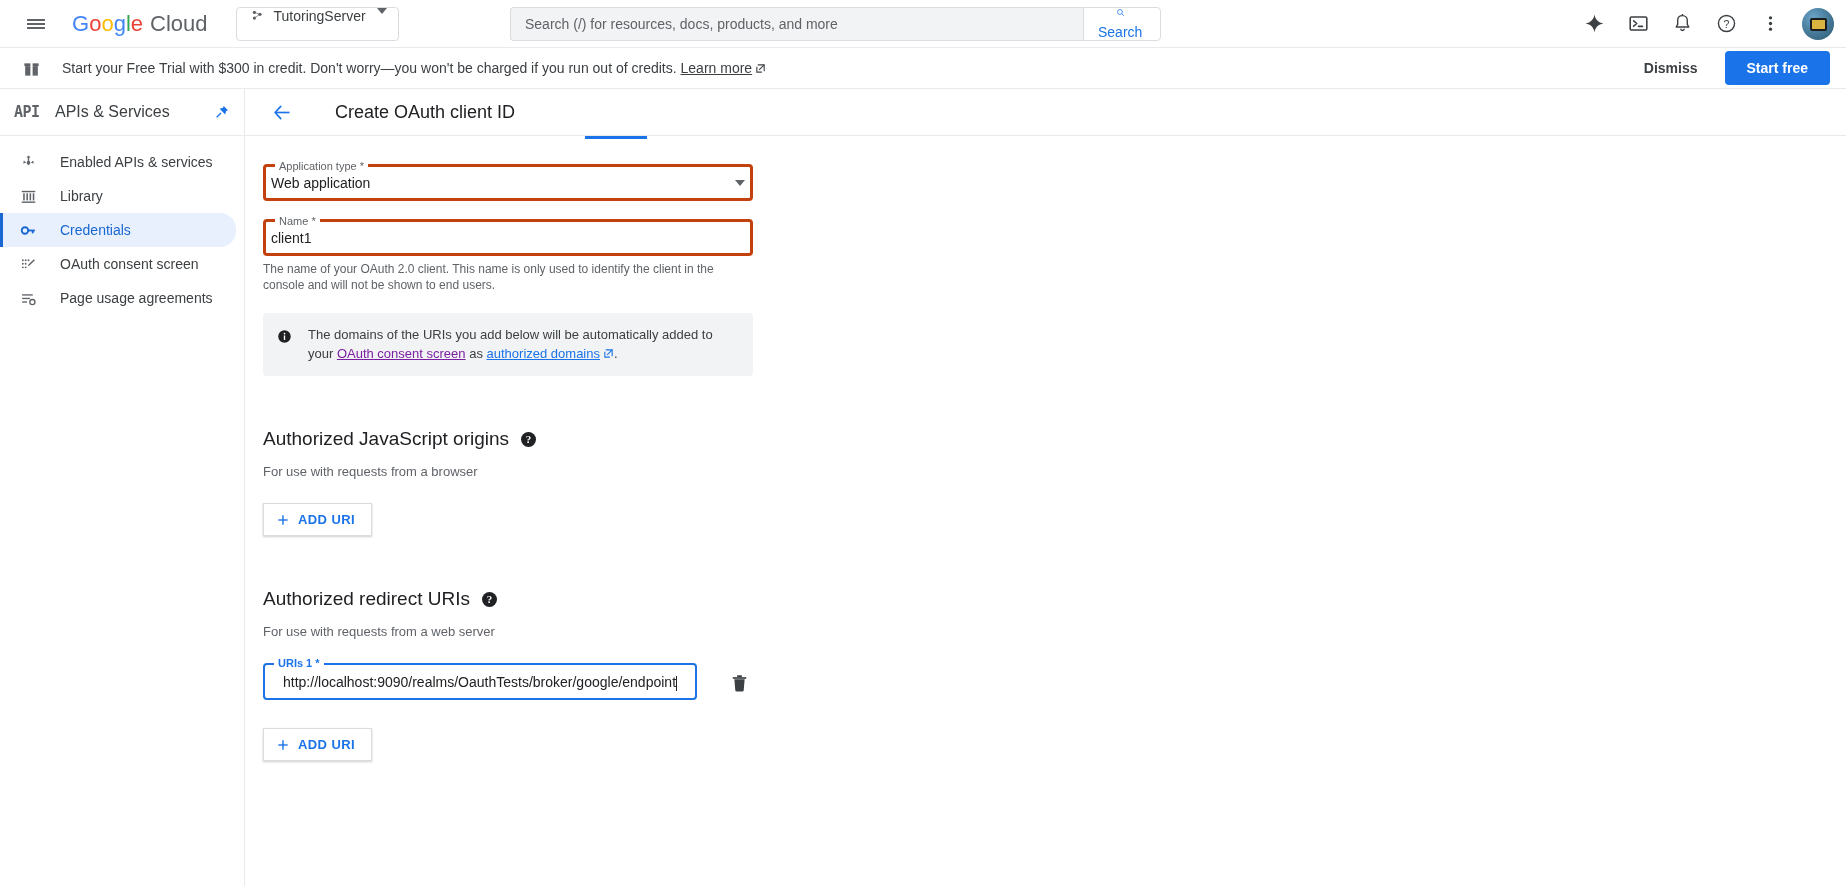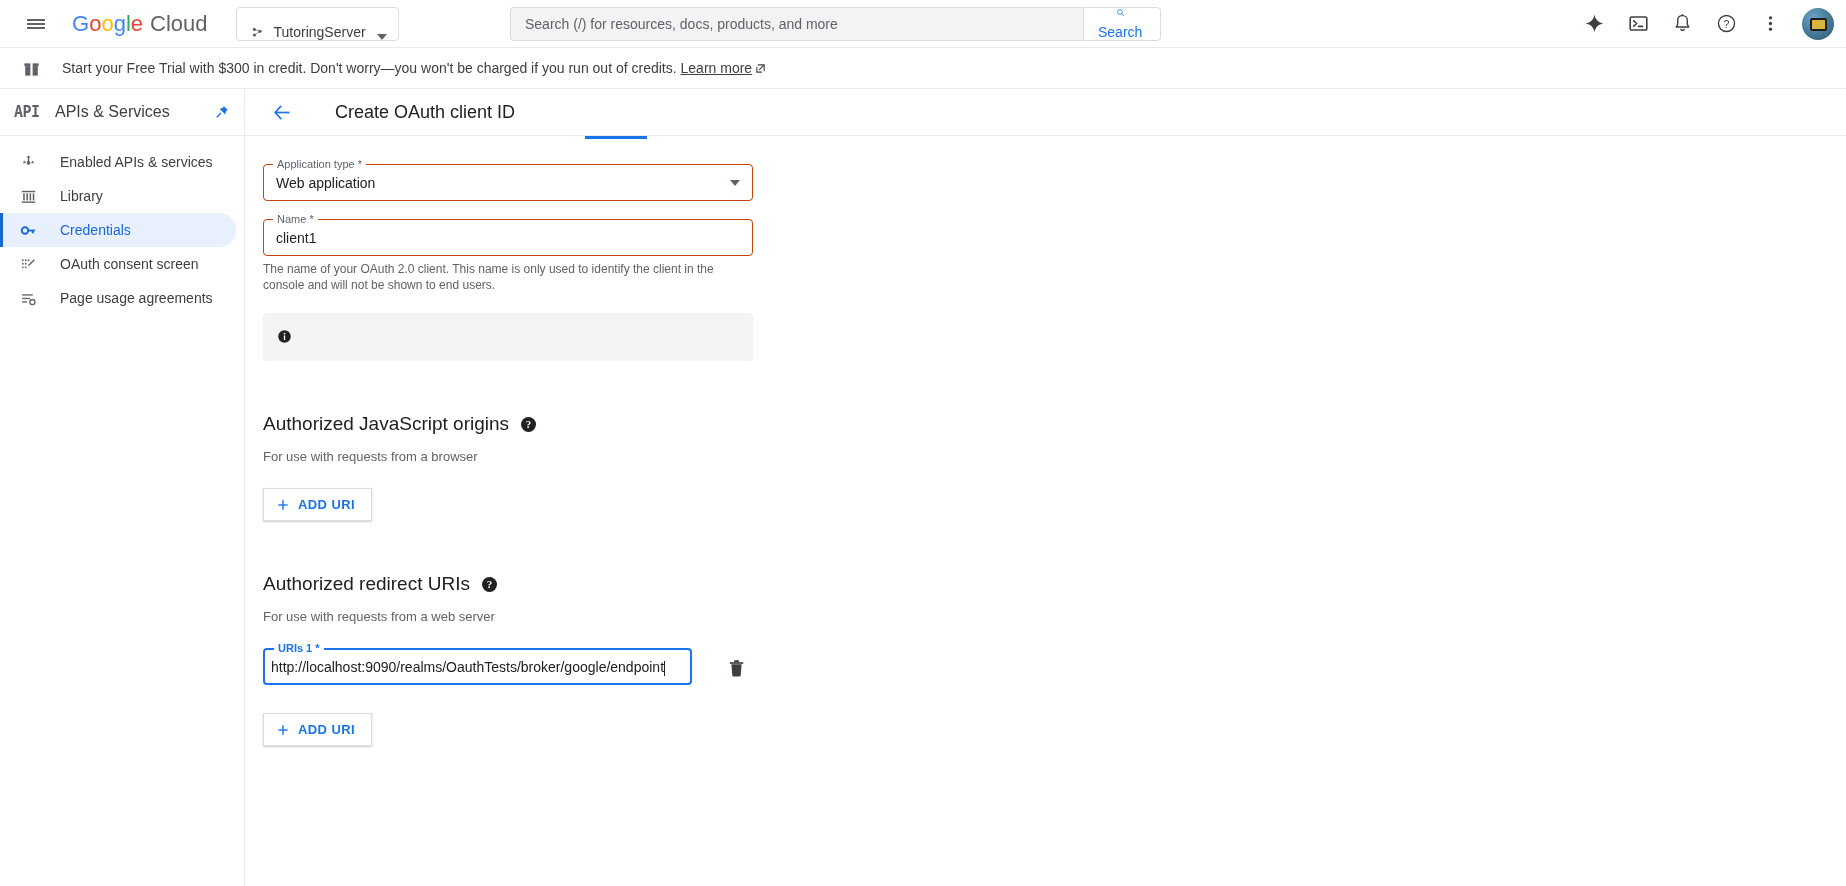--- a/index.html
+++ b/index.html
@@ -19,21 +19,21 @@
   .hamburger { width: 40px; height: 40px; display:flex; align-items:center; justify-content:center;
                cursor:pointer; border-radius:50%; }
   .hbar { width: 18px; height: 2px; background: #5f6368; margin: 2px 0; display:block; }
 
   .gclogo { display:flex; align-items:baseline; margin-left: 16px; font-size: 22px; letter-spacing: 0px; }
   .gclogo .g1 { color:#4285F4; } .gclogo .g2 { color:#EA4335; } .gclogo .g3 { color:#FBBC05; }
   .gclogo .g4 { color:#4285F4; } .gclogo .g5 { color:#34A853; } .gclogo .g6 { color:#EA4335; }
   .gclogo .cloud { color:#5f6368; margin-left:7px; font-size:22px; }
 
   .projchip {
-    margin-left: 28px; height: 34px; display:flex; align-items:flex-end; gap:9px;
+    margin-left: 28px; height: 34px; display:flex; align-items:flex-start; gap:9px;
     border:1px solid #dadce0; border-radius:4px; padding: 0 11px 0 13px;
     font-size: 14px; color:#3c4043; cursor:pointer; background:#fff;
   }
   .caret { width:0;height:0;border-left:5px solid transparent;border-right:5px solid transparent;
            border-top:6px solid #5f6368; margin-left:2px; }
 
   .searchwrap { position:absolute; left:510px; display:flex; align-items:center; }
   .searchbox {
     width: 573px; height: 34px; border:1px solid #dadce0; border-right:none;
     border-radius:4px 0 0 4px; background:#f1f3f4;
@@ -107,29 +107,29 @@
              color:#1a73e8; cursor:pointer; border-radius:50%; }
   .pagetitle { font-size:18px; color:#202124; margin-left:20px; }
 
   .content { flex:1; overflow:hidden; position:relative; padding-left: 18px; }
   .tabindicator { position:absolute; left:340px; top:0; width:62px; height:3px; background:#1a73e8; }
 
   .formcol { width: 490px; padding-top: 28px; }
 
   
   .mfield {
-    position:relative; height:37px; border:1px solid #c2410c; border-radius:4px;
-    margin-bottom: 4px; display:flex; align-items:center; padding: 0 12px; background:#fff;
+    position:relative; height:37px; border:3px solid #c2410c; border-radius:4px;
+    margin-bottom: 4px; display:flex; align-items:center; padding: 0 5px; background:#fff;
   }
   .mfield .mlabel {
     position:absolute; top:-7px; left:9px; background:#fff; padding:0 4px;
     font-size:11px; color:#5f6368; white-space:nowrap;
   }
   .mfield .mval { font-size:14px; color:#202124;text-align:center; }
-  .mfield.focused { border:2px solid #1a73e8; padding: 0 6px; }
+  .mfield.focused { border:2px solid #1a73e8; padding: 0 18px; }
   .mfield.focused .mlabel { color:#1a73e8; font-weight:bold; top:-8px; }
   .dropcaret { margin-left:auto; width:0;height:0;
                border-left:5px solid transparent;border-right:5px solid transparent;
                border-top:6px solid #5f6368; }
   .caretbar { display:inline-block; width:1px; height:15px; background:#202124;
               position:relative; top:2px; margin-left:0px; }
 
   .helper { font-size:12px; color:#5f6368; line-height:16px; margin-top: 5px; }
 
   .infobox {
@@ -247,20 +247,24 @@
       <rect x="10.6" y="4" width="2.8" height="18" fill="#fff"></rect>
     </svg>
   </div>
   <div class="bantext">
     <span>Start your Free Trial with $300 in credit. Don't worry—you won't be charged if you run out of credits.</span>
     <a href="#">Learn more</a><span class="extlink"><svg width="11" height="11" viewBox="0 0 24 24">
           <path d="M6 4 H20 V18" stroke="#3c4043" stroke-width="2.4" fill="none"></path>
           <path d="M20 4 L9 15" stroke="#3c4043" stroke-width="2.4" fill="none"></path>
           <path d="M15 20 H4 V8" stroke="#3c4043" stroke-width="2.4" fill="none"></path>
         </svg></span>
+  </div>
+  <div class="banright">
+    <div class="dismiss">Dismiss</div>
+    <button class="startfree">Start free</button>
   </div>
 </div>
 
 <div class="body">
 
   <div class="sidebar">
     <div class="sbhead">
       <div class="apilogo">API</div>
       <div class="sbtitle">APIs &amp; Services</div>
       <div class="pin">
@@ -368,20 +372,27 @@
         <div class="helper">The name of your OAuth 2.0 client. This name is only used to identify the client in the console and will not be shown to end users.</div>
 
         <div class="infobox">
           <span class="infoicon">
             <svg width="15" height="15" viewBox="0 0 24 24">
               <circle cx="12" cy="12" r="10" fill="#202124"></circle>
               <rect x="10.9" y="10.3" width="2.2" height="7.2" fill="#fff"></rect>
               <circle cx="12" cy="7.2" r="1.4" fill="#fff"></circle>
             </svg>
           </span>
+          <div class="infotext">
+            <span>The domains of the URIs you add below will be automatically added to your </span><a href="#" class="visited">OAuth consent screen</a><span> as </span><a href="#" class="blue">authorized domains</a><span class="extlink"><svg width="11" height="11" viewBox="0 0 24 24">
+                  <path d="M6 4 H20 V18" stroke="#1a73e8" stroke-width="2.4" fill="none"></path>
+                  <path d="M20 4 L9 15" stroke="#1a73e8" stroke-width="2.4" fill="none"></path>
+                  <path d="M15 20 H4 V8" stroke="#1a73e8" stroke-width="2.4" fill="none"></path>
+                </svg></span><span>.</span>
+          </div>
         </div>
 
         <div class="section">
           <div class="sectitle">
             <span>Authorized JavaScript origins</span>
             <span class="helpdot">?</span>
           </div>
           <div class="secsub">For use with requests from a browser</div>
           <div class="adduri">
             <svg width="14" height="14" viewBox="0 0 24 24">

